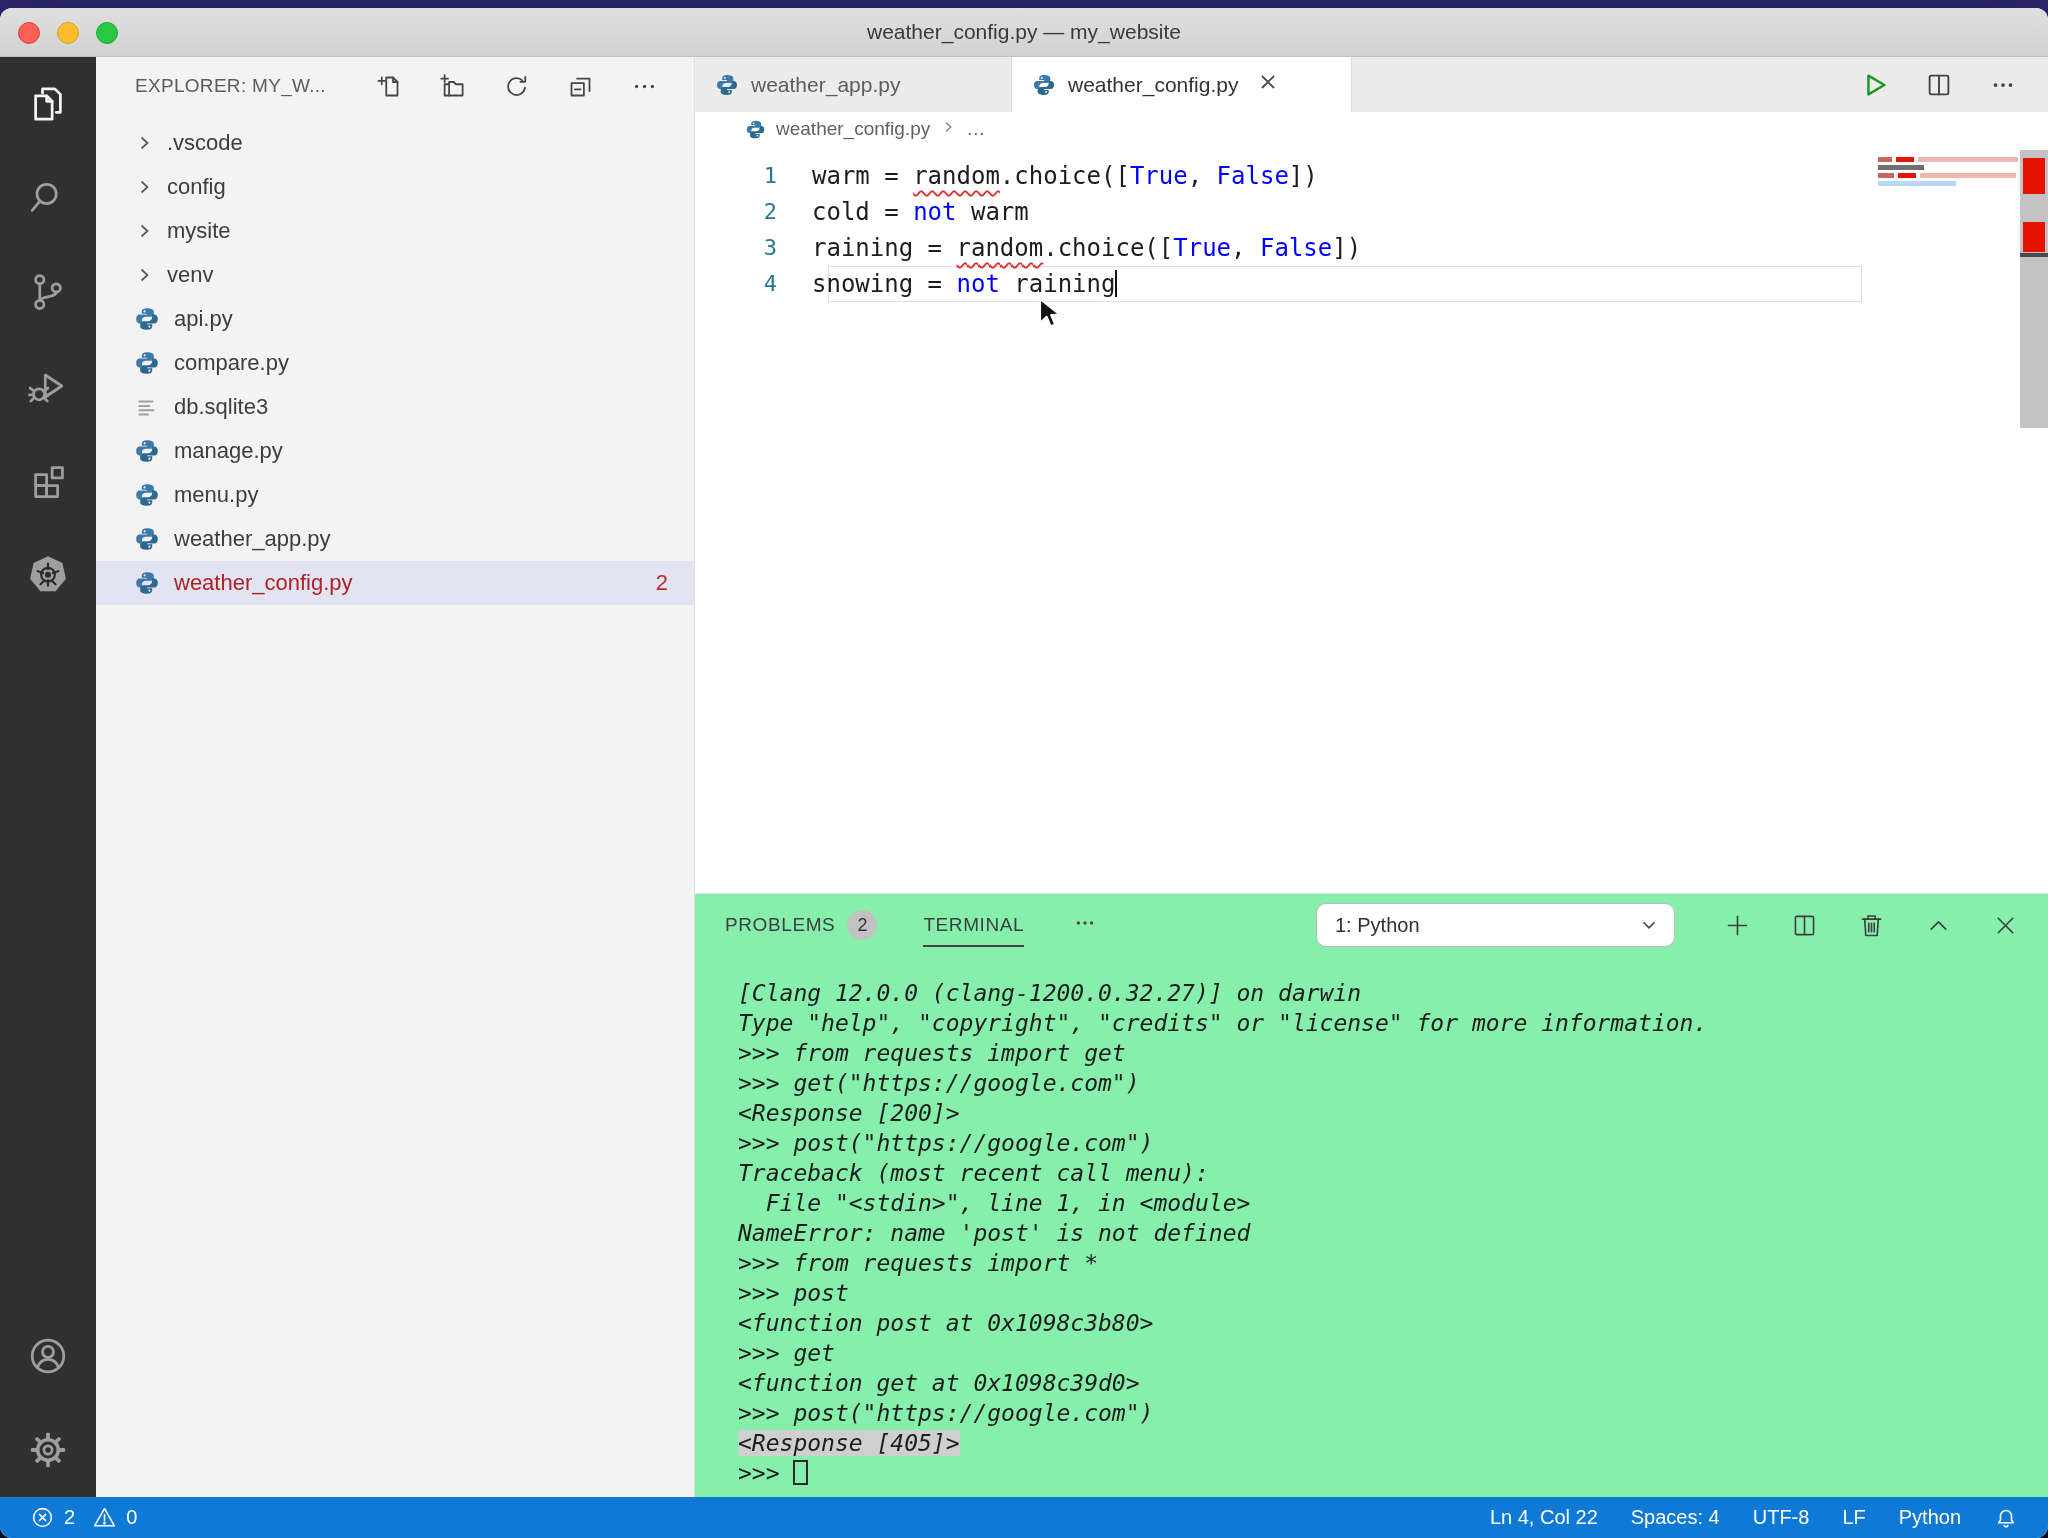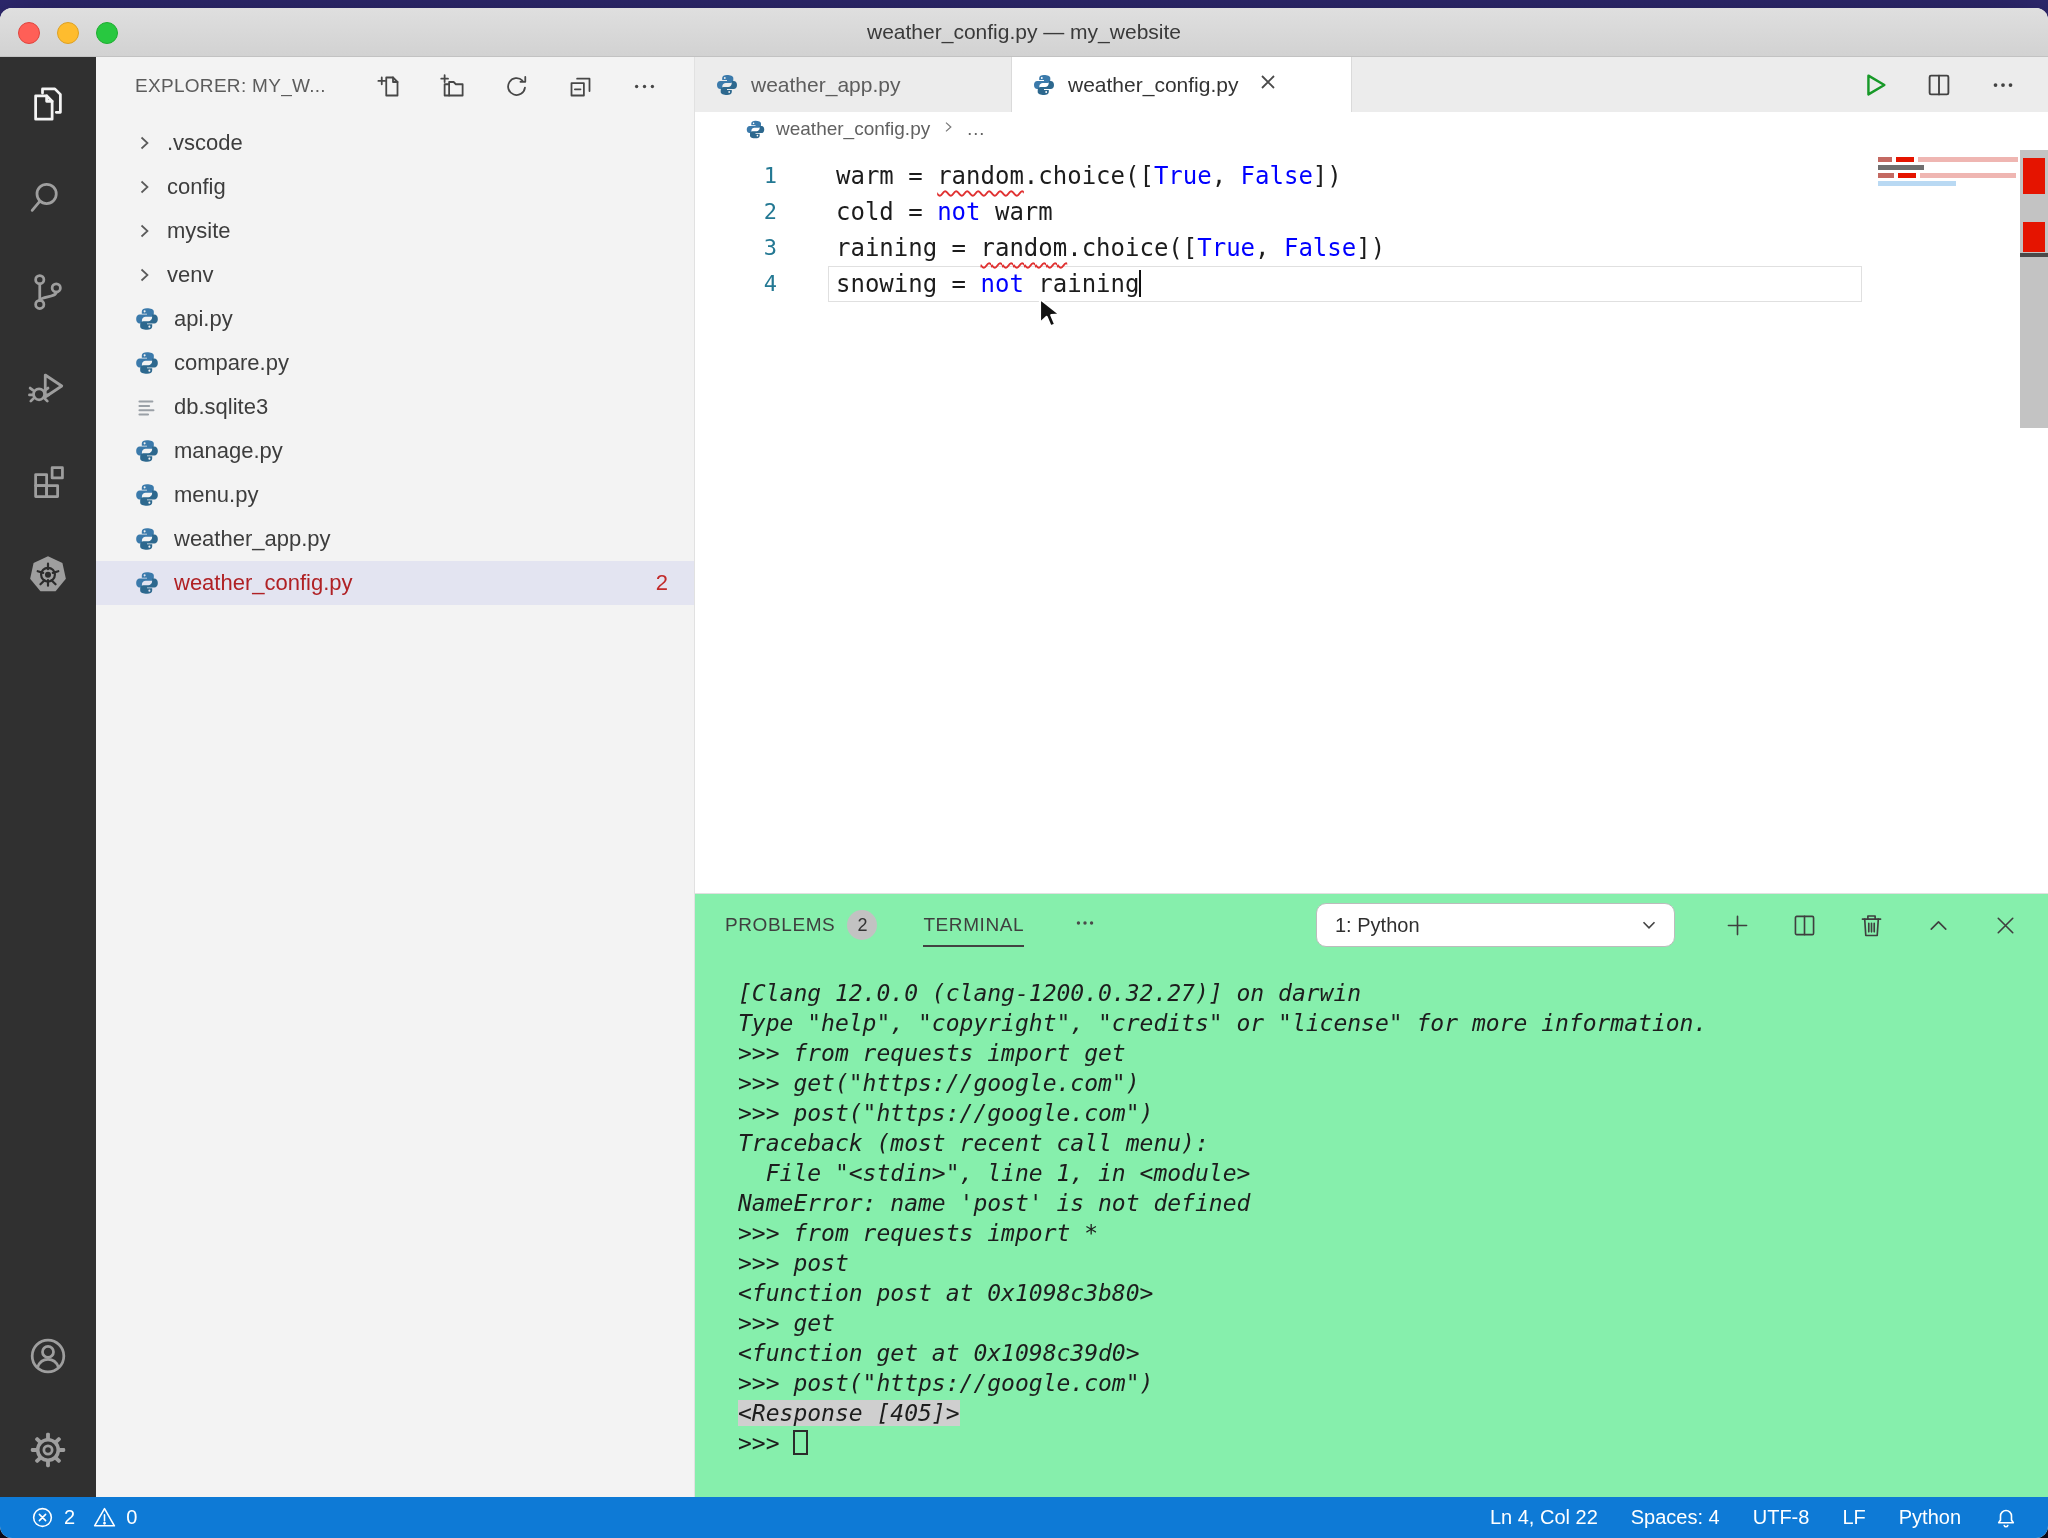--- a/index.html
+++ b/index.html
@@ -63,21 +63,21 @@
   .tab-actions svg { width: 30px; height: 30px; fill: none; stroke-linecap: round; stroke-linejoin: round; }
   .breadcrumbs { flex: 0 0 34px; display: flex; align-items: center; padding-left: 50px; gap: 10px; font-size: 19px; color: #616161; background: #fff; }
   .breadcrumbs .pyicon { width: 21px; height: 21px; }
   .bc-sep svg { width: 16px; height: 16px; stroke:#7a7a7a; fill:none; stroke-width:1.6; }
   
   .editor { flex: 1; position: relative; background: #fff; overflow: hidden; }
   .curline { position: absolute; left: 133px; right: 186px; top: 120px; height: 36px; border: 1px solid #e0e0e0; }
   .code { position: absolute; top: 12px; left: 0; right: 0; }
   .cline { height: 36px; display: flex; font-family: "DejaVu Sans Mono", monospace; font-size: 24px; line-height: 36px; color: #1c1c1c; white-space: pre; }
   .ln { width: 82px; text-align: right; color: #237893; font-size: 22px; flex: 0 0 82px; }
-  .ctext { margin-left: 59px; }
+  .ctext { margin-left: 35px; }
   .tk-kw { color: #0000ff; }
   .tk-err { text-decoration: underline wavy #e03131; text-decoration-thickness: 2px; text-underline-offset: 6px; text-decoration-skip-ink: none; }
   .caret { display: inline-block; width: 2px; height: 27px; background: #111; vertical-align: -5px; }
   
   .minimap { position: absolute; left: 1183px; top: 11px; width: 142px; }
   .mrow { height: 5px; margin-bottom: 3px; display: flex; }
   .mseg { height: 5px; }
   .ruler { position: absolute; left: 1325px; top: 4px; width: 28px; height: 278px; background: #c3c3c3; }
   .rmark { position: absolute; left: 3px; width: 22px; background: #e51400; }
   .rline { position: absolute; left: 0; width: 28px; height: 4px; background: #4a4a4a; }
@@ -456,20 +456,21 @@
                 </svg>
             </div>
           </div>
         </div>
 
         <div class="term">
           <div class="tline"><span>[Clang 12.0.0 (clang-1200.0.32.27)] on darwin</span></div>
           <div class="tline"><span>Type "help", "copyright", "credits" or "license" for more information.</span></div>
           <div class="tline"><span>&gt;&gt;&gt; from requests import get</span></div>
           <div class="tline"><span>&gt;&gt;&gt; get("https://google.com")</span></div>
+          <div class="tline"><span>&lt;Response [200]&gt;</span></div>
           <div class="tline"><span>&gt;&gt;&gt; post("https://google.com")</span></div>
           <div class="tline"><span>Traceback (most recent call menu):</span></div>
           <div class="tline"><span>  File "&lt;stdin&gt;", line 1, in &lt;module&gt;</span></div>
           <div class="tline"><span>NameError: name 'post' is not defined</span></div>
           <div class="tline"><span>&gt;&gt;&gt; from requests import *</span></div>
           <div class="tline"><span>&gt;&gt;&gt; post</span></div>
           <div class="tline"><span>&lt;function post at 0x1098c3b80&gt;</span></div>
           <div class="tline"><span>&gt;&gt;&gt; get</span></div>
           <div class="tline"><span>&lt;function get at 0x1098c39d0&gt;</span></div>
           <div class="tline"><span>&gt;&gt;&gt; post("https://google.com")</span></div>

